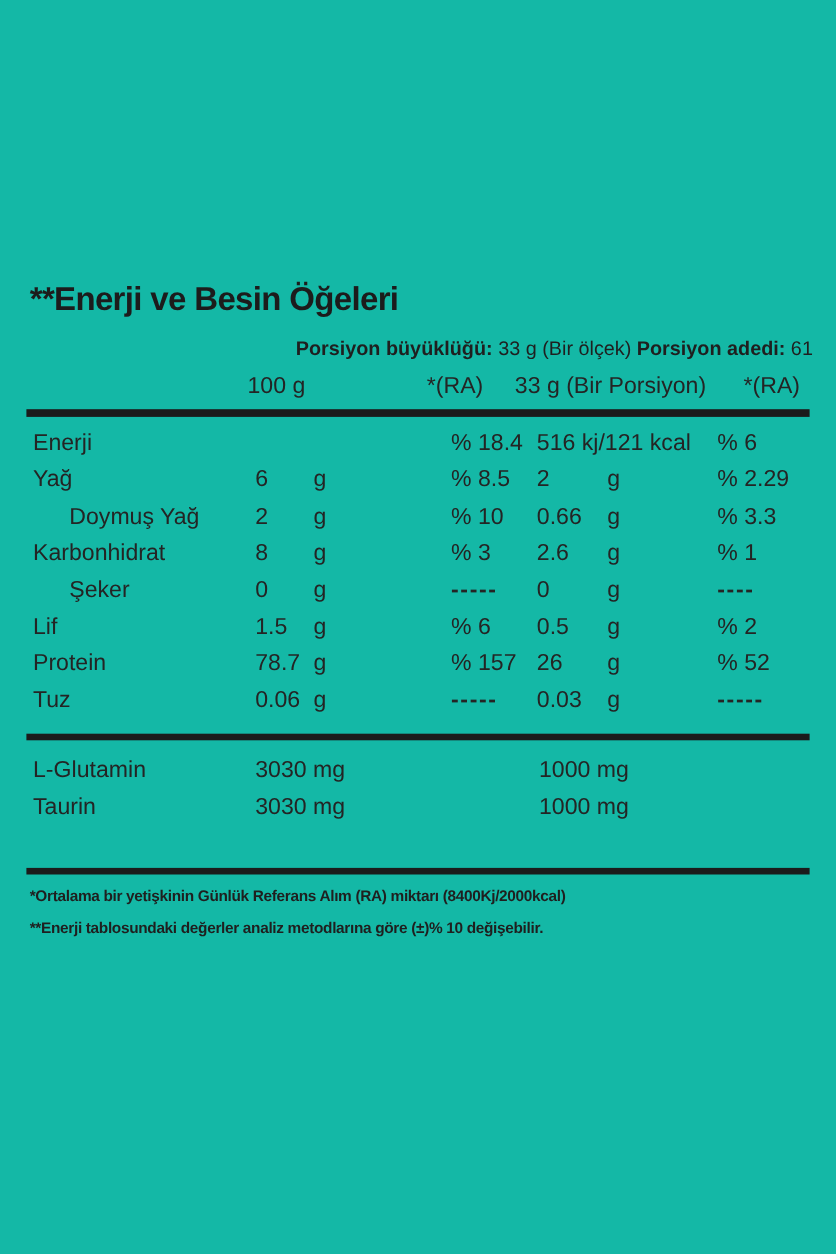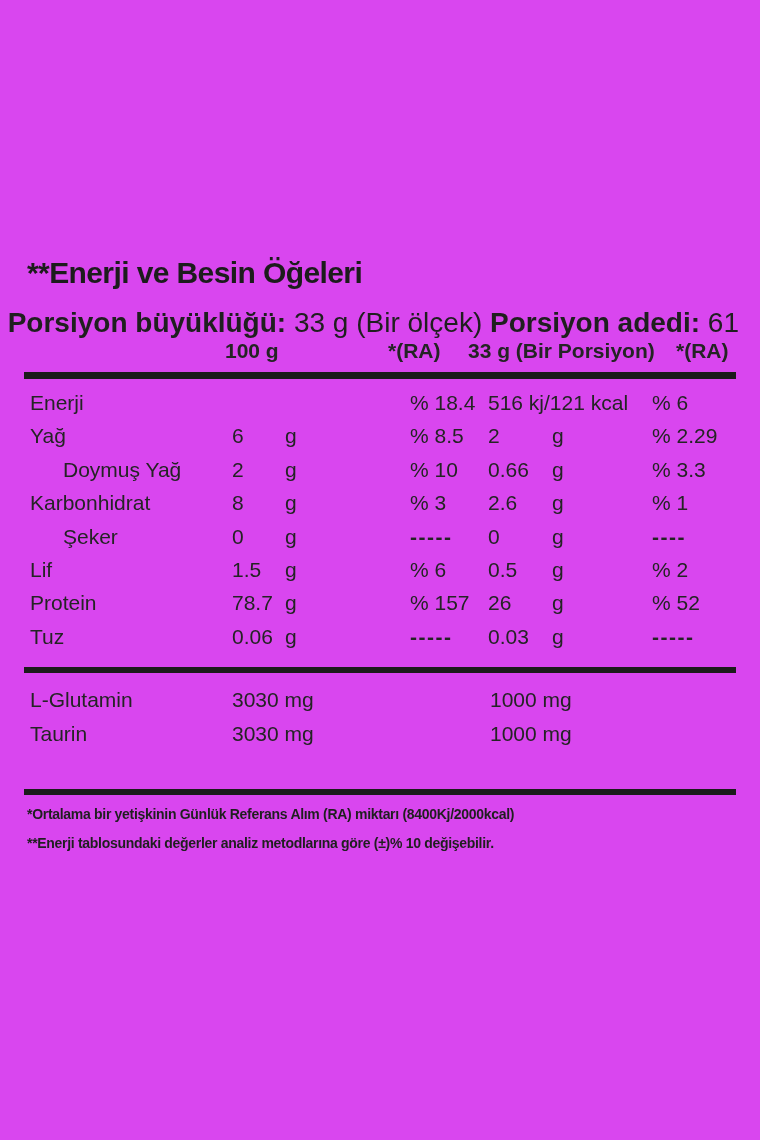--- a/index.html
+++ b/index.html
@@ -1,30 +1,30 @@
 <!DOCTYPE html>
 <html><head>
 <meta charset="utf-8">
 <style>
   html,body { margin:0; padding:0; background:#ffffff; }
   .sheet {
-    position:relative; width:760px; height:1140px; background:#d946ef;
+    position:relative; width:760px; height:1140px; background:#14b8a6;
     font-family:"Liberation Sans", sans-serif; color:#222222; overflow:hidden;
   }
   .title {
     position:absolute; top:256px; left:27px; margin:0;
     font-size:30px; font-weight:700; letter-spacing:-0.6px; color:#1c1c1c;
     white-space:nowrap;
   }
   .serving {
     position:absolute; top:307px; right:21px;
-    font-size:28px; white-space:nowrap; color:#1f1f1f;
+    font-size:18px; white-space:nowrap; color:#1f1f1f;
   }
   .serving .b { font-weight:700; }
-  .colhead { position:absolute; top:339px; left:30px; width:716px; height:28px; font-size:21px; color:#242424;font-weight:bold; }
+  .colhead { position:absolute; top:339px; left:30px; width:716px; height:28px; font-size:21px; color:#242424; }
   .colhead span { position:absolute; top:0; white-space:nowrap; }
   .ch-100g { left:195px; }
   .ch-ra1  { left:358px; }
   .ch-serv { left:438px; }
   .ch-ra2  { left:646px; }
   .rule { position:absolute; left:24px; width:712px; background:#1b1b1b; }
   .rule1 { top:372px; height:7px; }
   .rule2 { top:667px; height:6px; }
   .rule3 { top:789px; height:6px; }
   .rows  { position:absolute; top:391px; left:30px; width:716px; }

